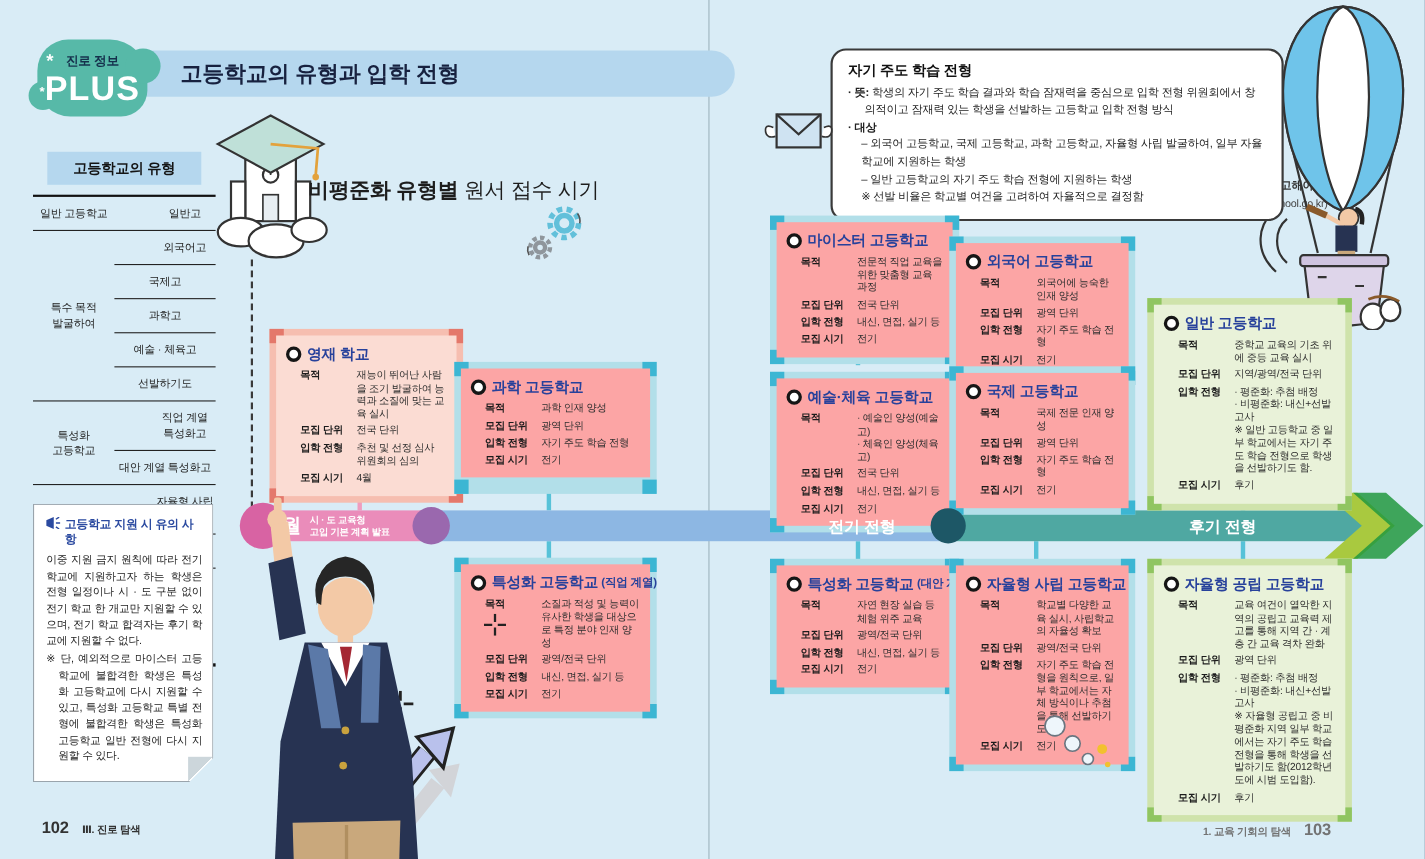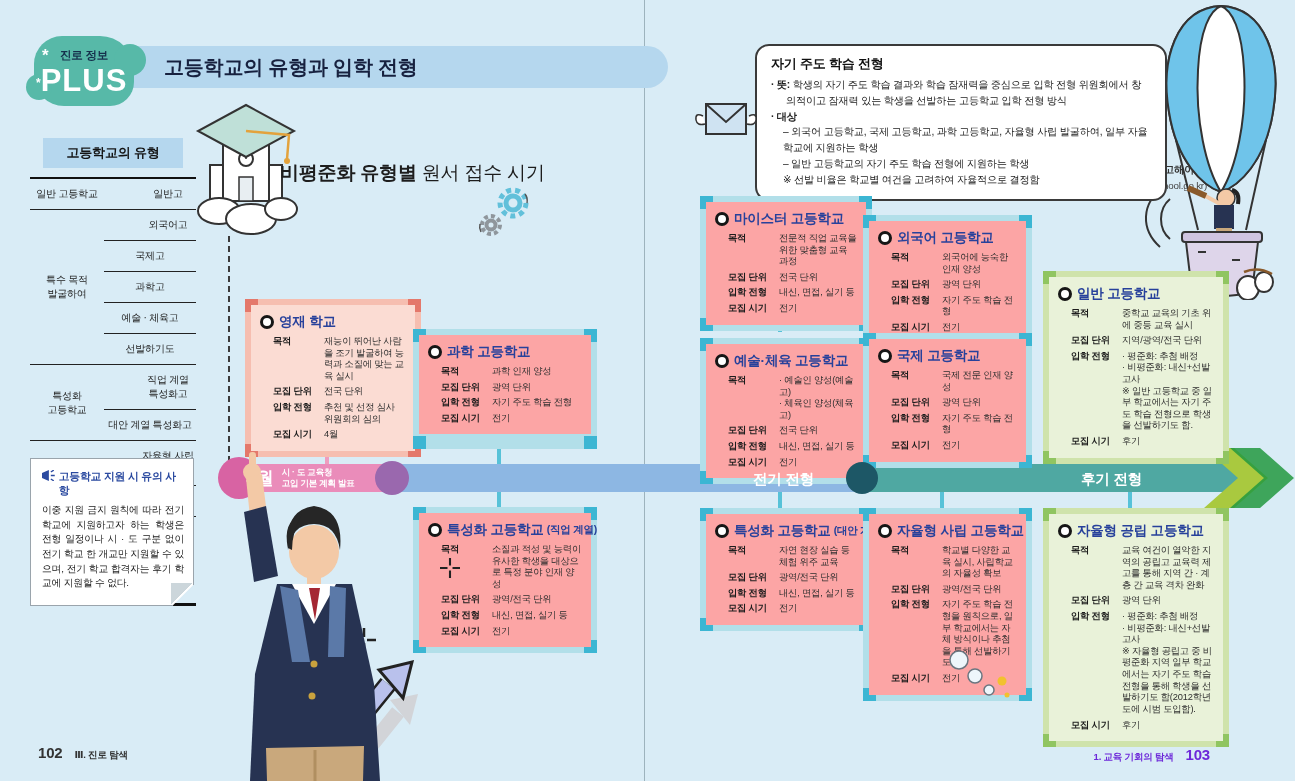--- a/index.html
+++ b/index.html
@@ -72,21 +72,21 @@
           clip-path:polygon(0 0,100% 0,100% calc(100% - 22px),calc(100% - 22px) 100%,0 100%);}
   .fold{position:absolute;right:0;bottom:0;width:22px;height:22px;
         background:linear-gradient(to bottom right,#ccd6db 50%,transparent 50%);}
   .ntitle{display:flex;gap:4px;align-items:flex-start;font-weight:bold;color:#2b4aa0;font-size:10.8px;margin-bottom:5px;}
   .notice p{font-size:9.8px;line-height:1.5;text-align:justify;color:#222;margin:0;}
   .notice .exc{padding-left:11px;text-indent:-11px;margin-top:2px;}
   
   .divider{position:absolute;left:644px;top:0;width:1px;height:781px;background:#9db3bd;z-index:0;}
   .dashline{position:absolute;left:228px;top:236px;height:226px;border-left:2px dashed #3a3a3a;z-index:1;}
   .footL{position:absolute;left:38px;top:744px;display:flex;align-items:baseline;gap:12px;color:#333;z-index:5;}
-  .footR{position:absolute;right:85px;top:746px;display:flex;align-items:baseline;gap:12px;color:#6d28d9;z-index:5;}
+  .footR{position:absolute;right:85px;top:746px;display:flex;align-items:baseline;gap:12px;color:#737373;z-index:5;}
   .fnum{font-size:15px;font-weight:bold;}
   .ftxt{font-size:9.5px;font-weight:bold;}
   svg{display:block;}
 </style>
 </head>
 <body>
 
 <div id="page">
   <div class="divider"></div>
 
@@ -584,20 +584,21 @@
     <div class="ntitle">
       <svg width="13" height="11" viewBox="0 0 13 11">
         <polygon points="0,3 7,0 7,11 0,8" fill="#2b4aa0"></polygon>
         <line x1="9" y1="2" x2="12" y2="0" stroke="#2b4aa0" stroke-width="1.3"></line>
         <line x1="9" y1="5.5" x2="13" y2="5.5" stroke="#2b4aa0" stroke-width="1.3"></line>
         <line x1="9" y1="9" x2="12" y2="11" stroke="#2b4aa0" stroke-width="1.3"></line>
       </svg>
       <span>고등학교 지원 시 유의 사항</span>
     </div>
     <p>이중 지원 금지 원칙에 따라 전기 학교에 지원하고자 하는 학생은 전형 일정이나 시 · 도 구분 없이 전기 학교 한 개교만 지원할 수 있으며, 전기 학교 합격자는 후기 학교에 지원할 수 없다.</p>
+    <p class="exc">※ 단, 예외적으로 마이스터 고등학교에 불합격한 학생은 특성화 고등학교에 다시 지원할 수 있고, 특성화 고등학교 특별 전형에 불합격한 학생은 특성화 고등학교 일반 전형에 다시 지원할 수 있다.</p>
     <div class="fold"></div>
   </div>
 
   <svg style="position:absolute;left:222px;top:452px;z-index:6;" width="175" height="329" viewBox="0 0 175 329">
     <rect x="27" y="0" width="7" height="16" rx="3" fill="#f3c9a6"></rect>
     <circle cx="30" cy="20" r="9" fill="#f3c9a6"></circle>
     <polygon points="24,26 40,22 52,120 34,124" fill="#f3c9a6"></polygon>
     <polygon points="22,60 44,54 56,124 32,130" fill="#273352"></polygon>
     <ellipse cx="92" cy="100" rx="25" ry="27" fill="#f3c9a6"></ellipse>
     <path d="M66 98 Q62 58 92 54 Q122 58 118 98 Q114 72 92 72 Q70 72 66 98 Z" fill="#262626"></path>

